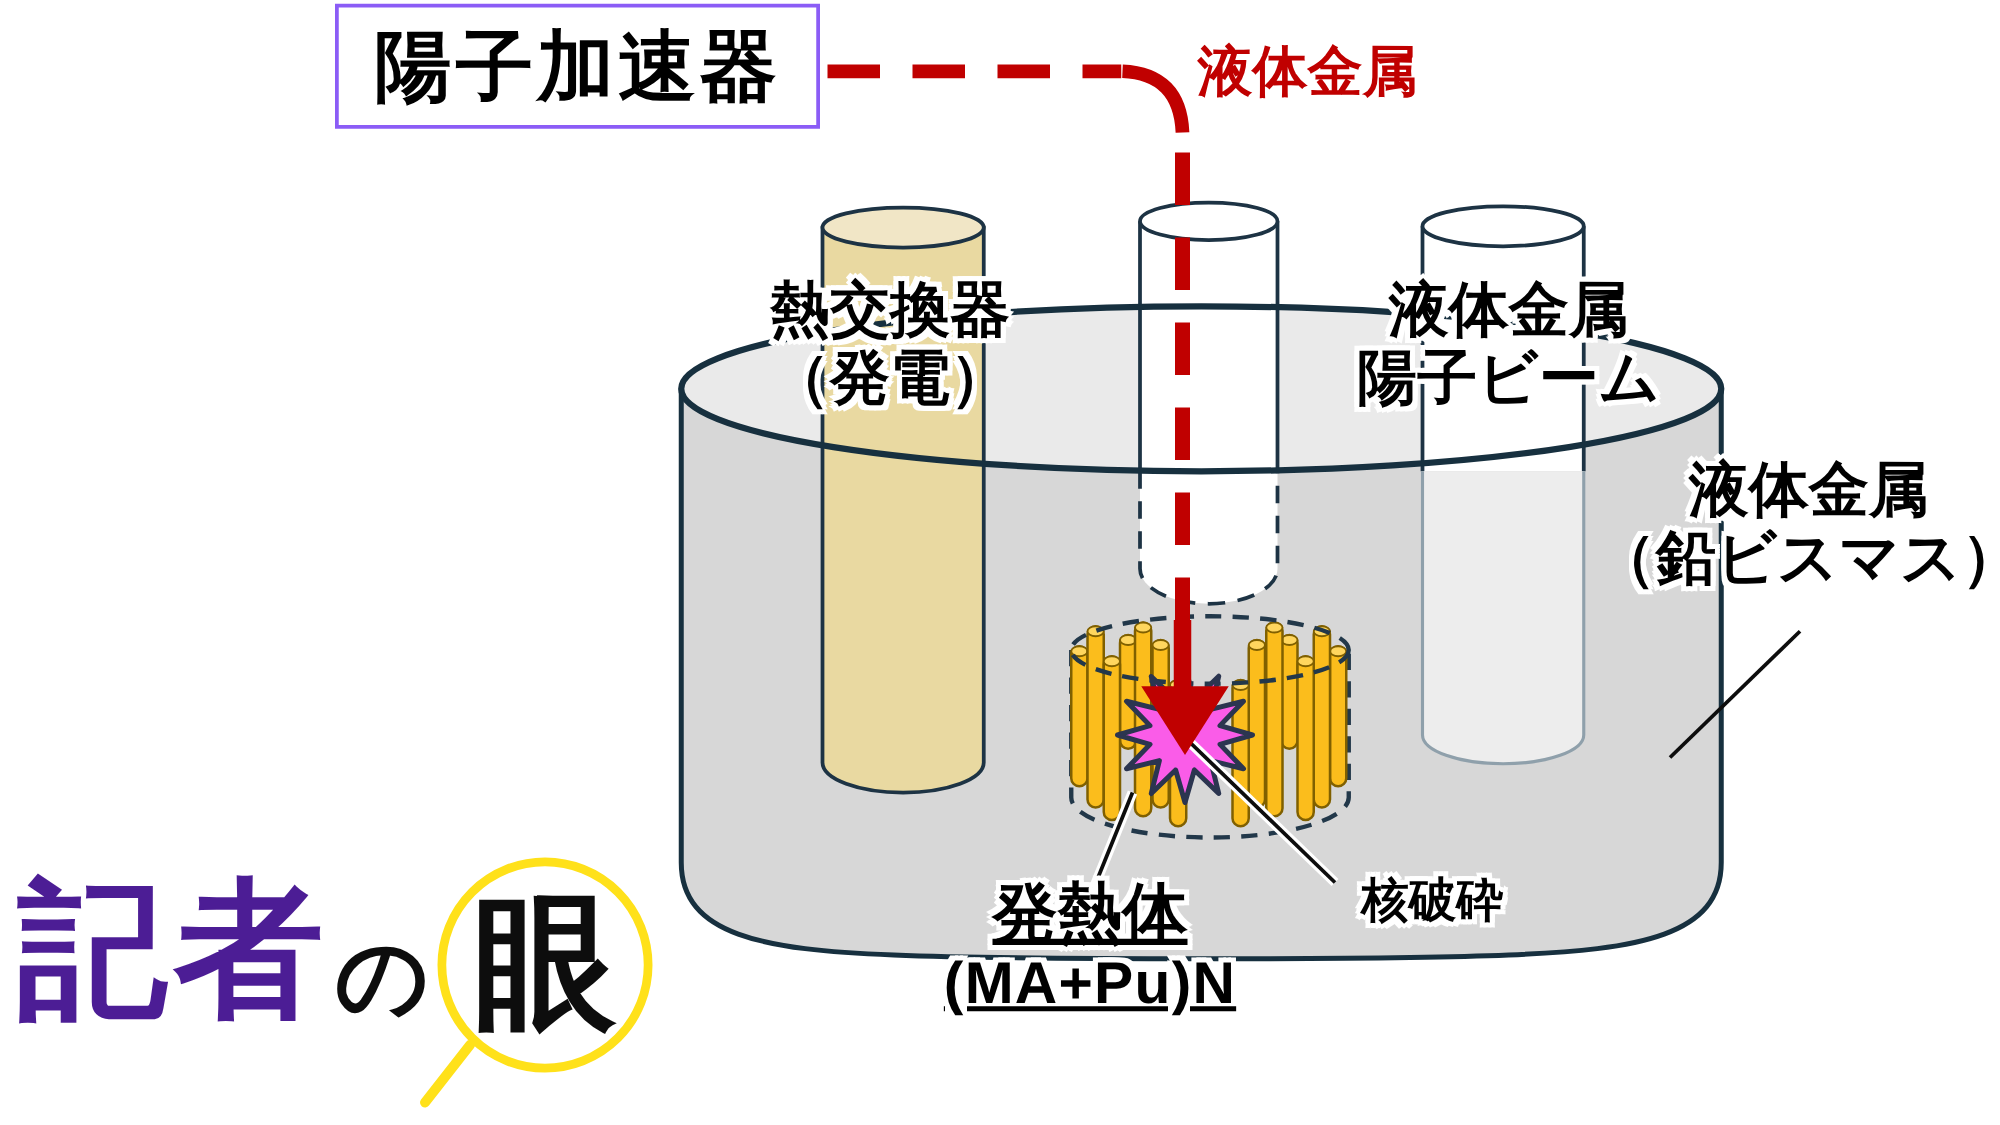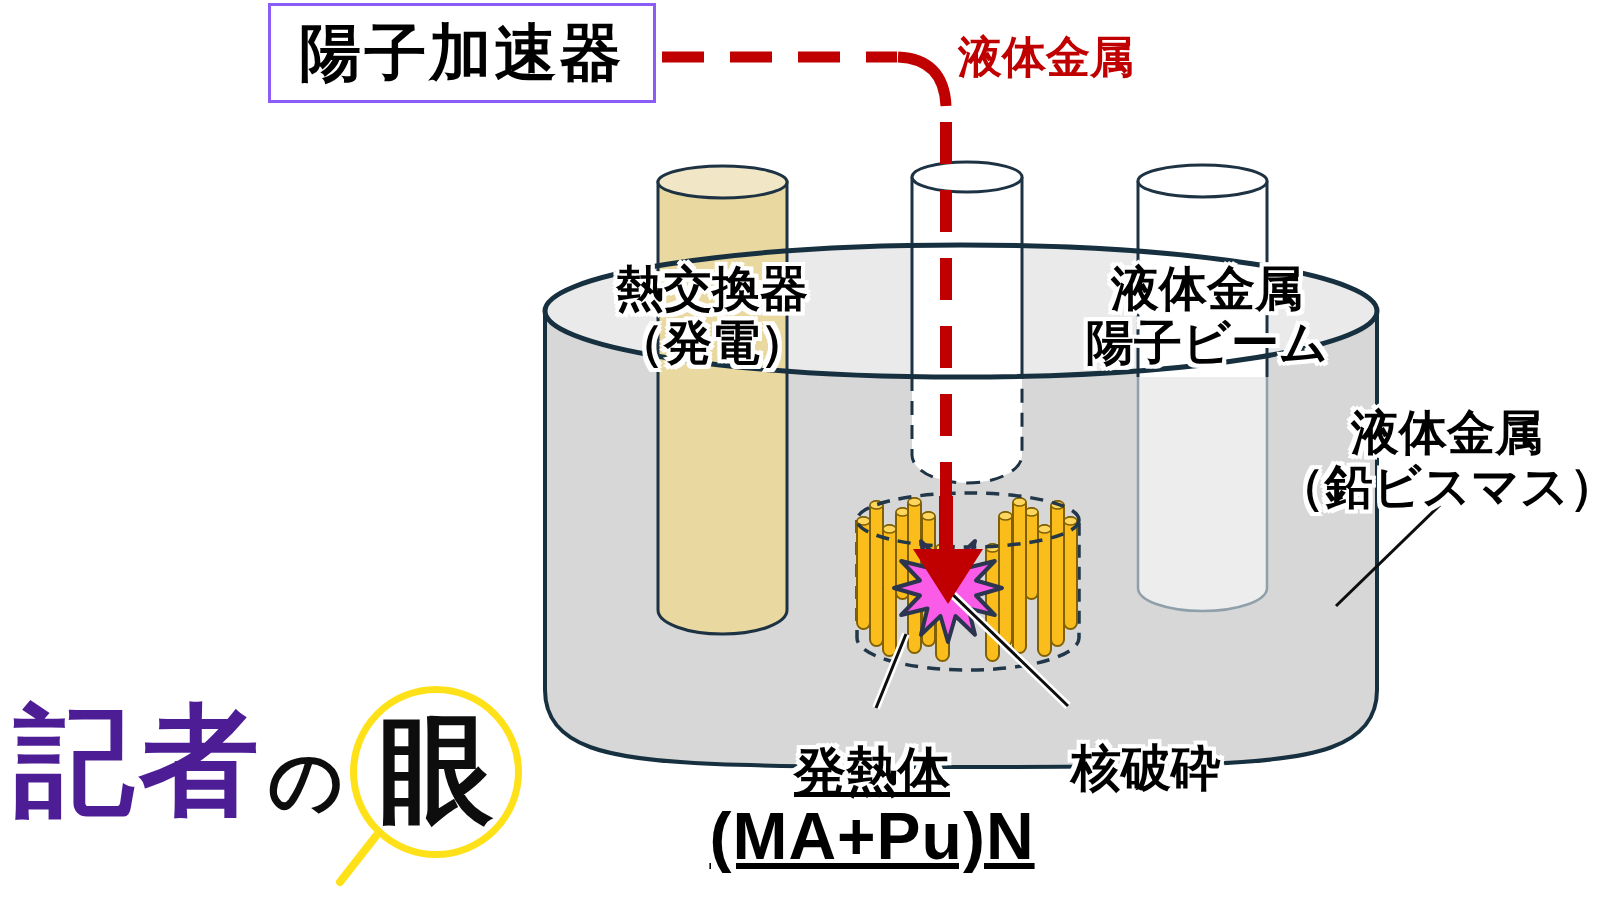--- a/index.html
+++ b/index.html
@@ -8,28 +8,27 @@
     font-family:"Liberation Sans","DejaVu Sans",sans-serif;
   }
   #stage svg{position:absolute;left:0;top:0;}
   .lbl{
     position:absolute;font-weight:900;color:#000;white-space:nowrap;
     text-align:center;transform:translateX(-50%);line-height:1.12;
     text-shadow:
       -4px -4px 0 #fff, 4px -4px 0 #fff, -4px 4px 0 #fff, 4px 4px 0 #fff,
       -4px 0 0 #fff, 4px 0 0 #fff, 0 -4px 0 #fff, 0 4px 0 #fff,
       -3px -3px 0 #fff, 3px -3px 0 #fff, -3px 3px 0 #fff, 3px 3px 0 #fff;
-    margin-top: 40px;
   }
   .lbl-hx{left:712px;top:222px;font-size:48px;}
   .lbl-pump{left:1207px;top:222px;font-size:48px;}
   .lbl-coolant{left:1447px;top:366px;font-size:48px;}
   .lbl-fuel{left:872px;top:702px;font-size:52px;text-decoration:underline;}
-  .lbl-fuel .formula{font-size:66px;letter-spacing:1px;}
-  .lbl-spall{left:1146px;top:700px;font-size:50px;}
+  .lbl-fuel .formula{font-size:47px;letter-spacing:1px;}
+  .lbl-spall{left:1146px;top:700px;font-size:38px;}
   .beam-label{
     position:absolute;left:958px;top:28px;font-size:44px;font-weight:900;
     color:#c00000;white-space:nowrap;
   }
   .accel-box{
     position:absolute;left:268px;top:3px;width:382px;height:94px;
     border:3px solid #8b5cf6;background:#ffffff;
     display:flex;align-items:center;justify-content:center;
     font-size:62px;font-weight:900;letter-spacing:3px;color:#000;
   }

